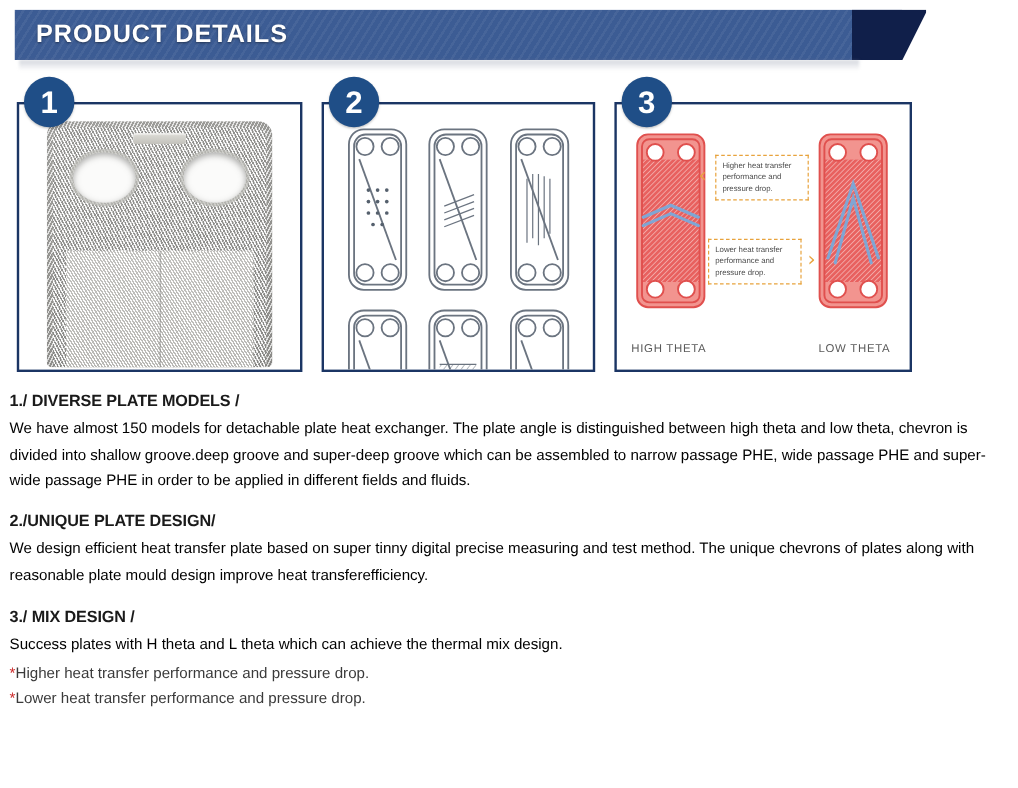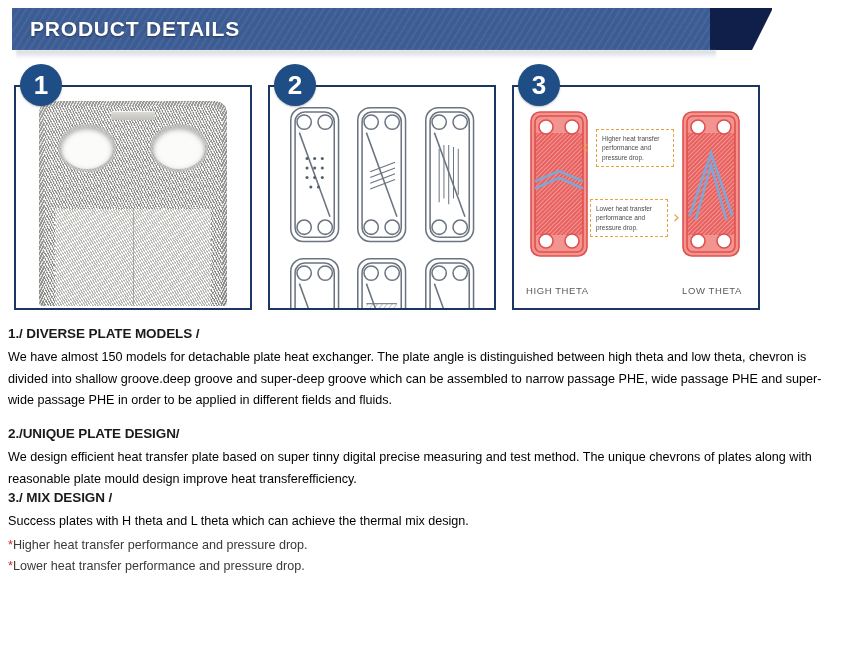--- a/index.html
+++ b/index.html
@@ -247,21 +247,21 @@
     margin: 0 0 6px 0;
   }
   .sec-body {
     font-size: 12.6px;
     line-height: 1.72;
     color: #000000;
     margin: 0;
     max-width: 818px;
   }
   .sec-gap-1 { margin-top: 14px; }
-  .sec-gap-2 { }
+  .sec-gap-2 { margin-top: 16px; }
   .footnotes { margin-top: 2px; }
   .footnote {
     font-size: 12.6px;
     line-height: 1.68;
     color: #3a3a3a;
     margin: 0;
   }
   .star { color: #cc2b2b; }
 </style>
 </head>

